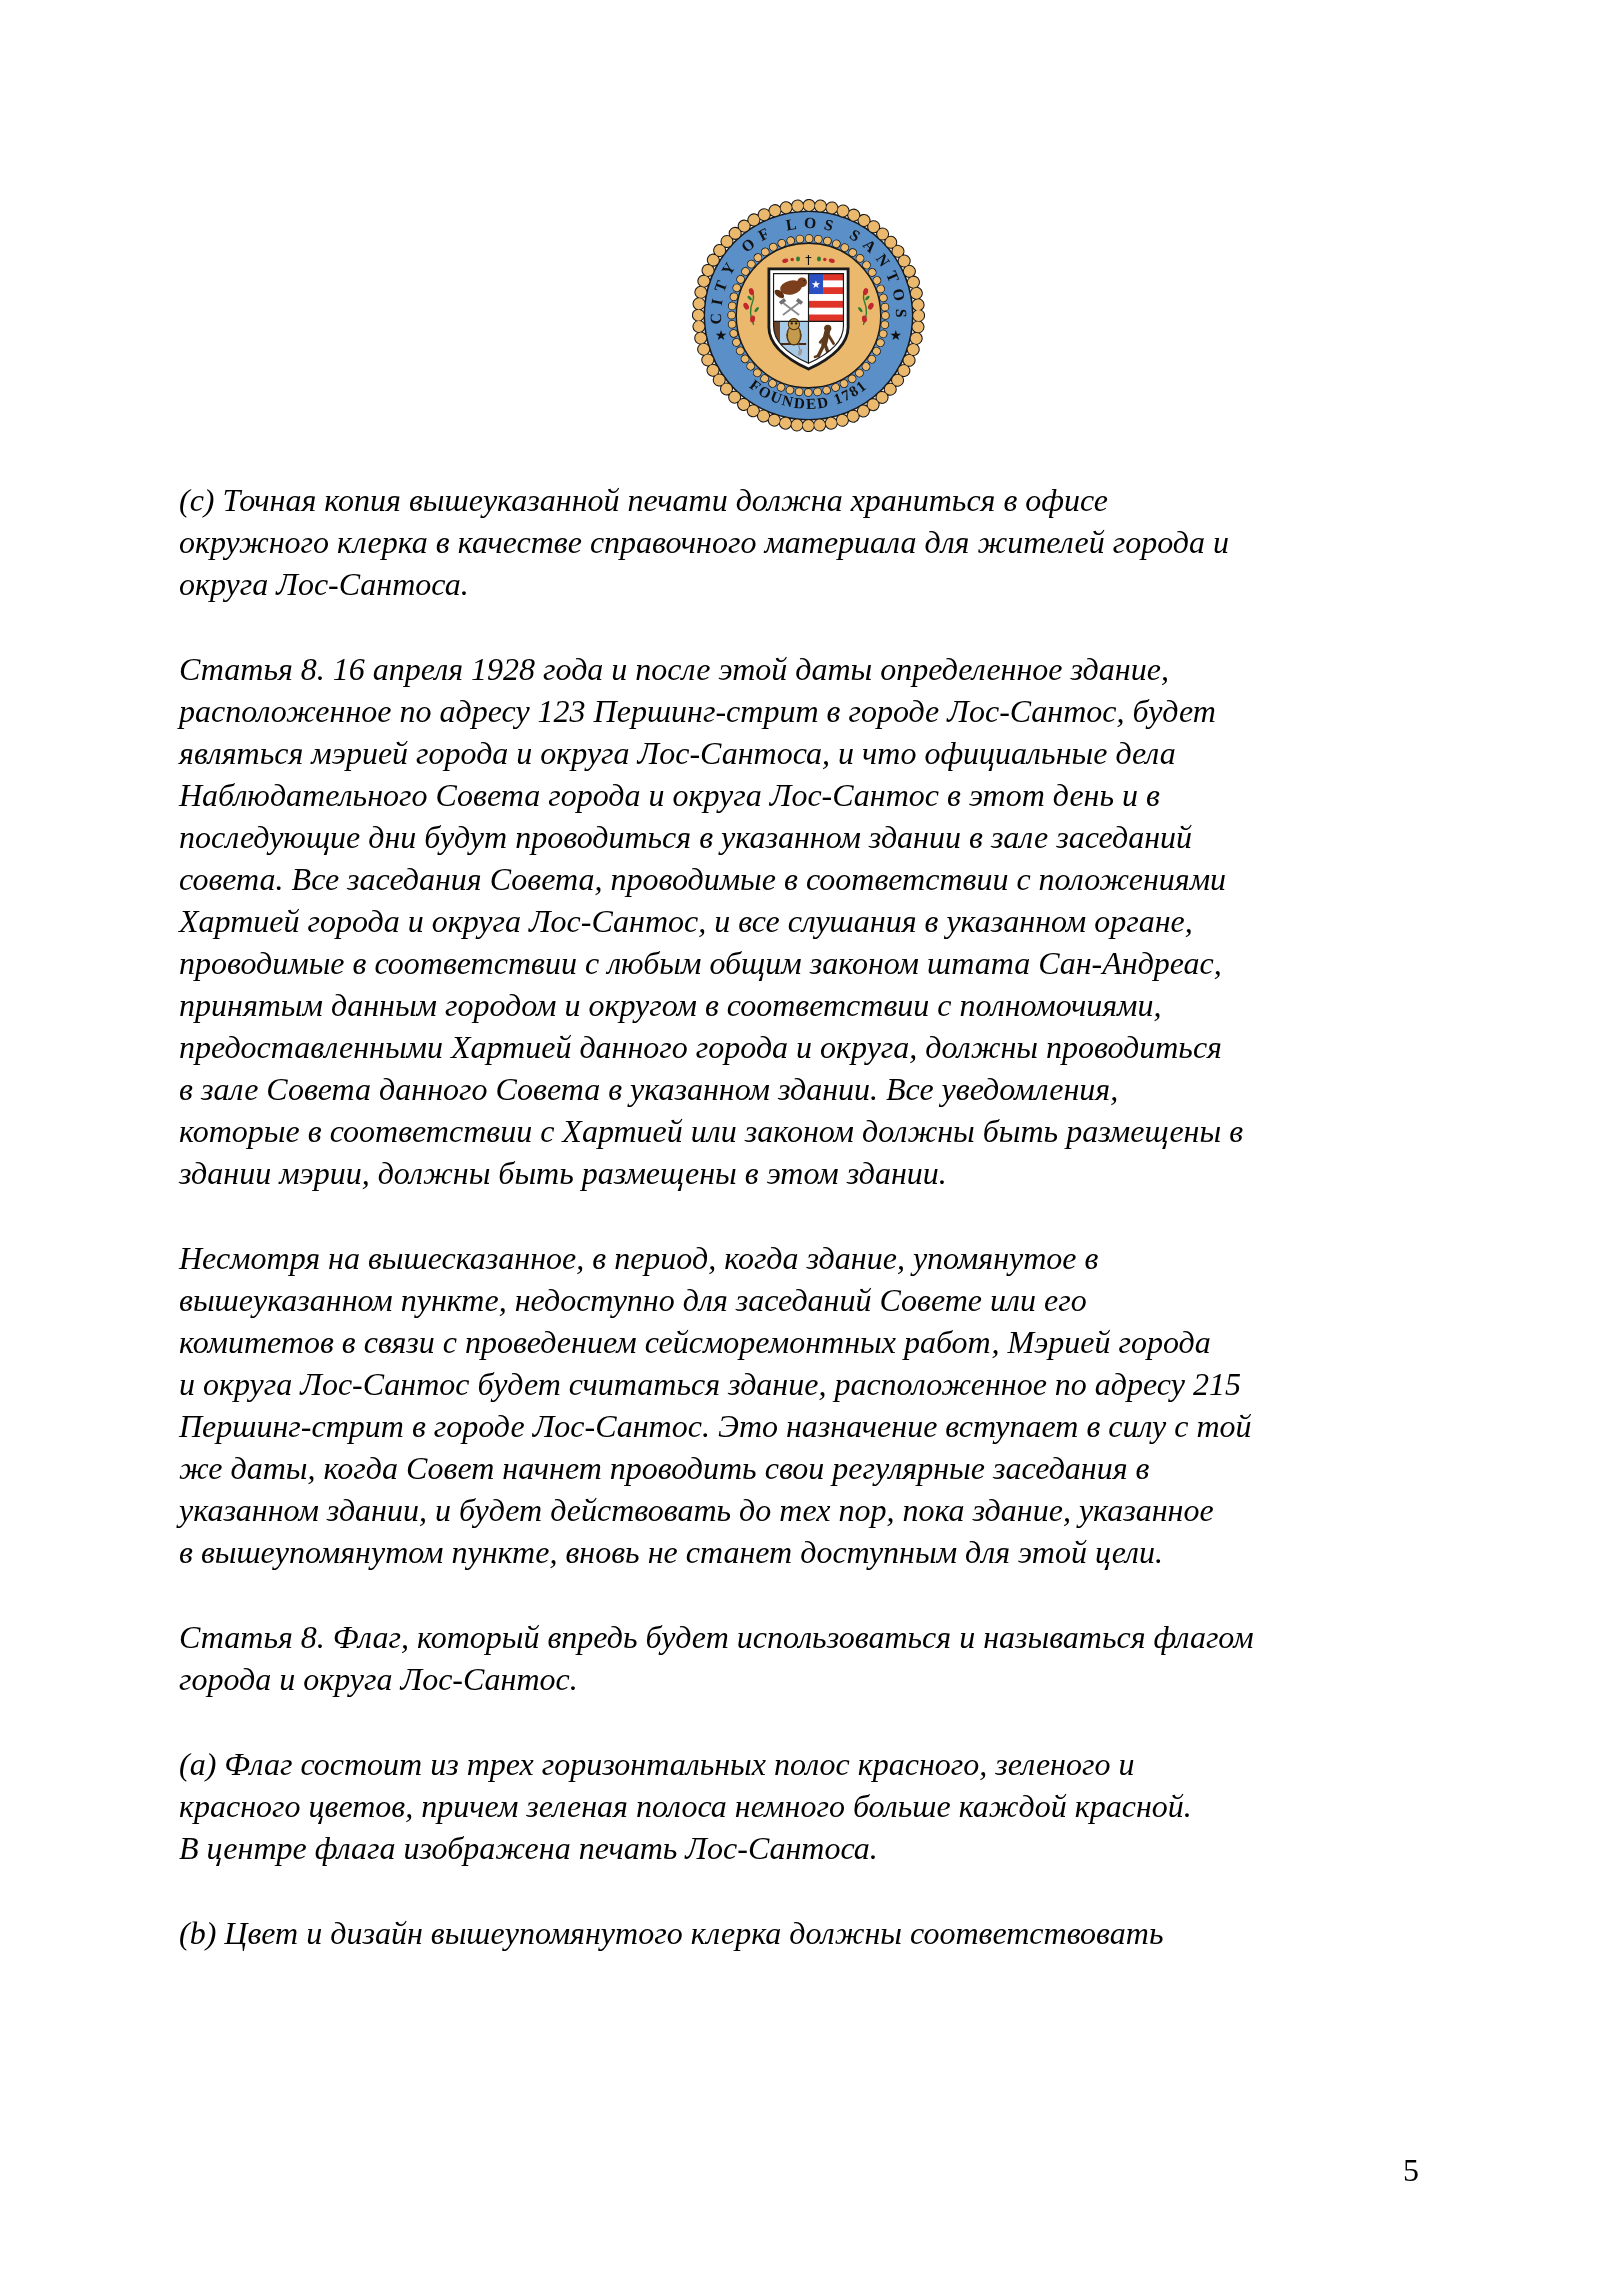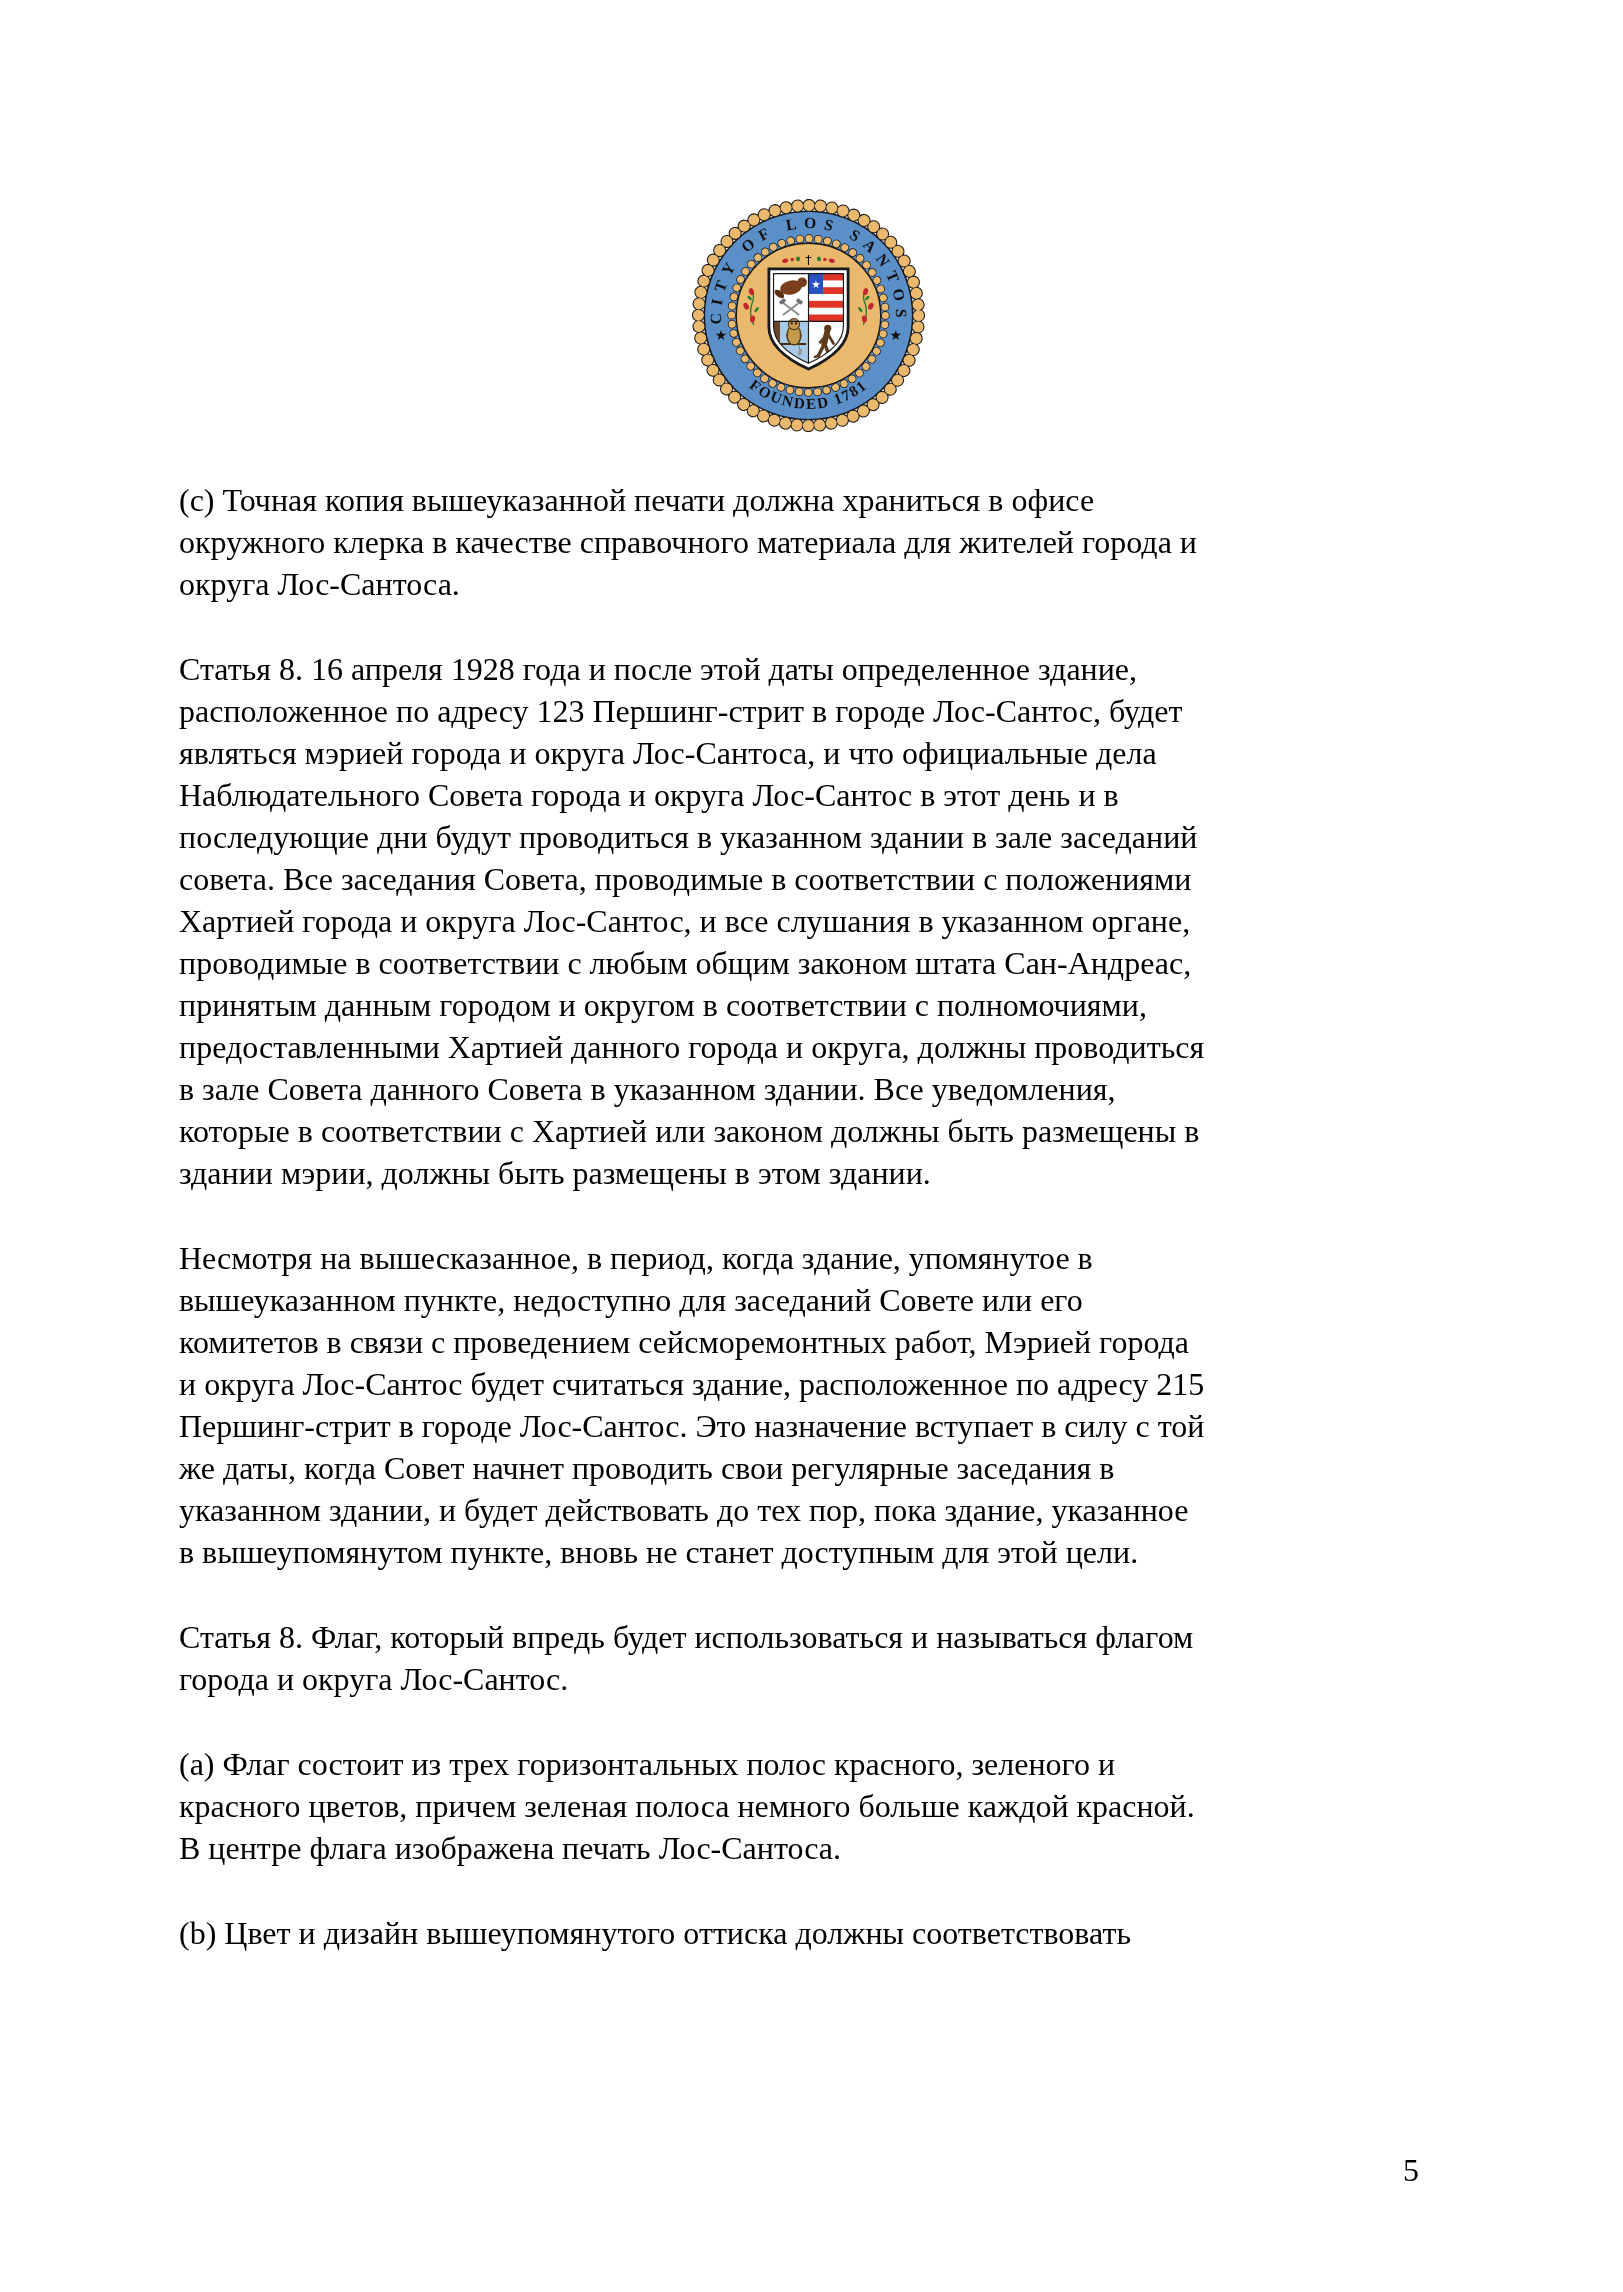--- a/index.html
+++ b/index.html
@@ -17,20 +17,21 @@
     top: 199px;
     left: 692px;
     width: 233px;
     height: 233px;
   }
   .text-block {
     position: absolute;
     left: 179px;
     top: 479px;
     width: 1372px;
+    font-style: italic;
   }
   .text-block p {
     margin: 0 0 43px 0;
     font-size: 32px;
     line-height: 42px;
     white-space: pre-line;
   }
   .page-number {
     position: absolute;
     left: 1403px;
@@ -184,19 +185,19 @@
 и округа Лос-Сантос будет считаться здание, расположенное по адресу 215
 Першинг-стрит в городе Лос-Сантос. Это назначение вступает в силу с той
 же даты, когда Совет начнет проводить свои регулярные заседания в
 указанном здании, и будет действовать до тех пор, пока здание, указанное
 в вышеупомянутом пункте, вновь не станет доступным для этой цели.</p>
     <p>Статья 8. Флаг, который впредь будет использоваться и называться флагом
 города и округа Лос-Сантос.</p>
     <p>(a) Флаг состоит из трех горизонтальных полос красного, зеленого и
 красного цветов, причем зеленая полоса немного больше каждой красной.
 В центре флага изображена печать Лос-Сантоса.</p>
-    <p>(b) Цвет и дизайн вышеупомянутого оттиска должны соответствовать</p>
+    <p>(b) Цвет и дизайн вышеупомянутого клерка должны соответствовать</p>
   </div>
 
   <div class="page-number">5</div>
 
 </div>
 
 
 </body></html>

